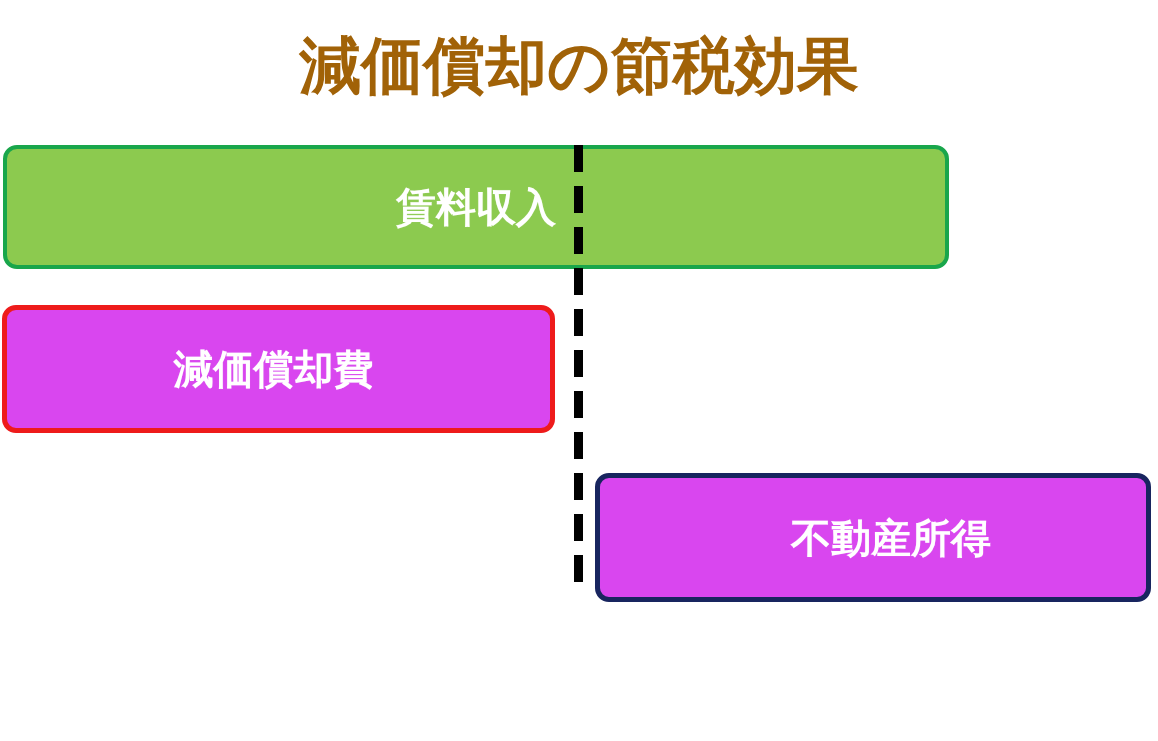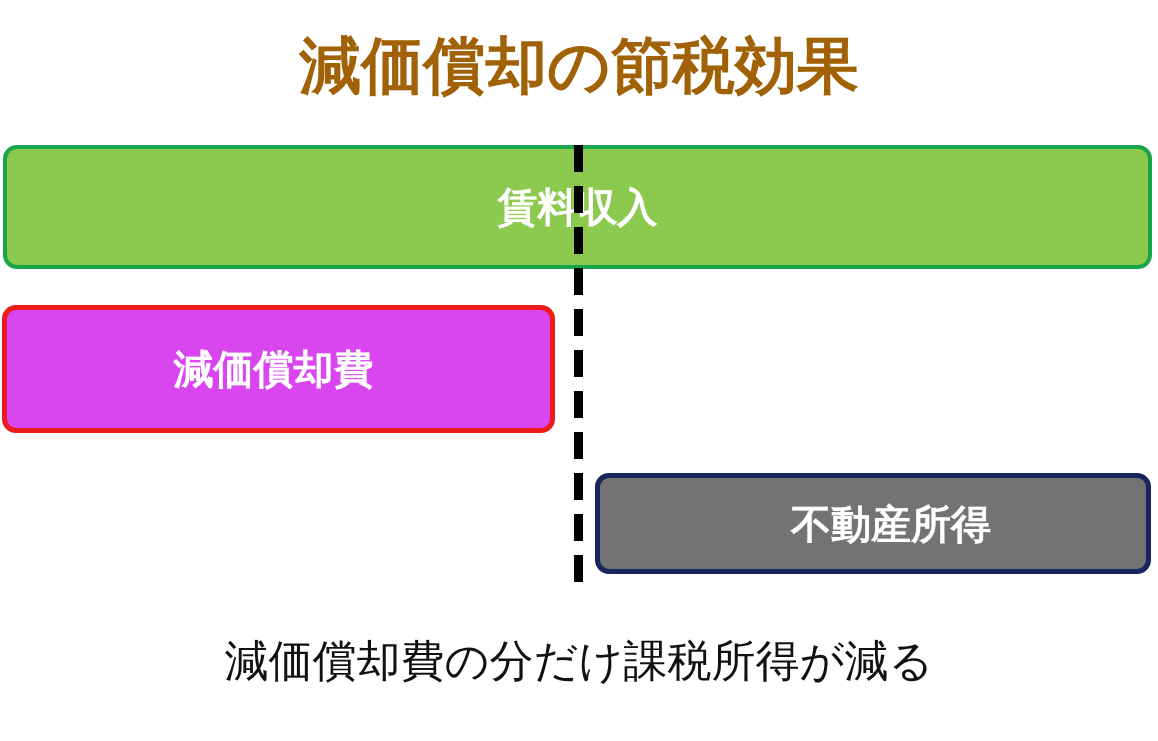--- a/index.html
+++ b/index.html
@@ -51,21 +51,21 @@
     color: #ffffff;
     line-height: 1;
     white-space: nowrap;
     text-shadow: 0 0 1px rgba(255,255,255,0.35);
   }
 
   
   .bar-income {
     left: 3px;
     top: 145px;
-    width: 1149px;
+    width: 946px;
     height: 124px;
     background: #8CCA4F;
     border: 4px solid #19A64B;
   }
 
   
   .bar-depreciation {
     left: 2px;
     top: 305px;
     width: 553px;
@@ -77,22 +77,22 @@
     
     position: relative;
     left: -5px;
   }
 
   
   .bar-realestate {
     left: 595px;
     top: 473px;
     width: 556px;
-    height: 101px;
-    background: #737373;
+    height: 129px;
+    background: #d946ef;
     border: 5px solid #18255F;
   }
   .bar-realestate .bar-label {
     position: relative;
     left: 18px;
   }
 
   
   .divider {
     position: absolute;
@@ -139,15 +139,14 @@
   <div class="bar bar-depreciation">
     <span class="bar-label">減価償却費</span>
   </div>
 
   <div class="bar bar-realestate">
     <span class="bar-label">不動産所得</span>
   </div>
 
   <div class="divider"></div>
 
-  <div class="caption">減価償却費の分だけ課税所得が減る</div>
 
 </div>
 
 </body></html>

